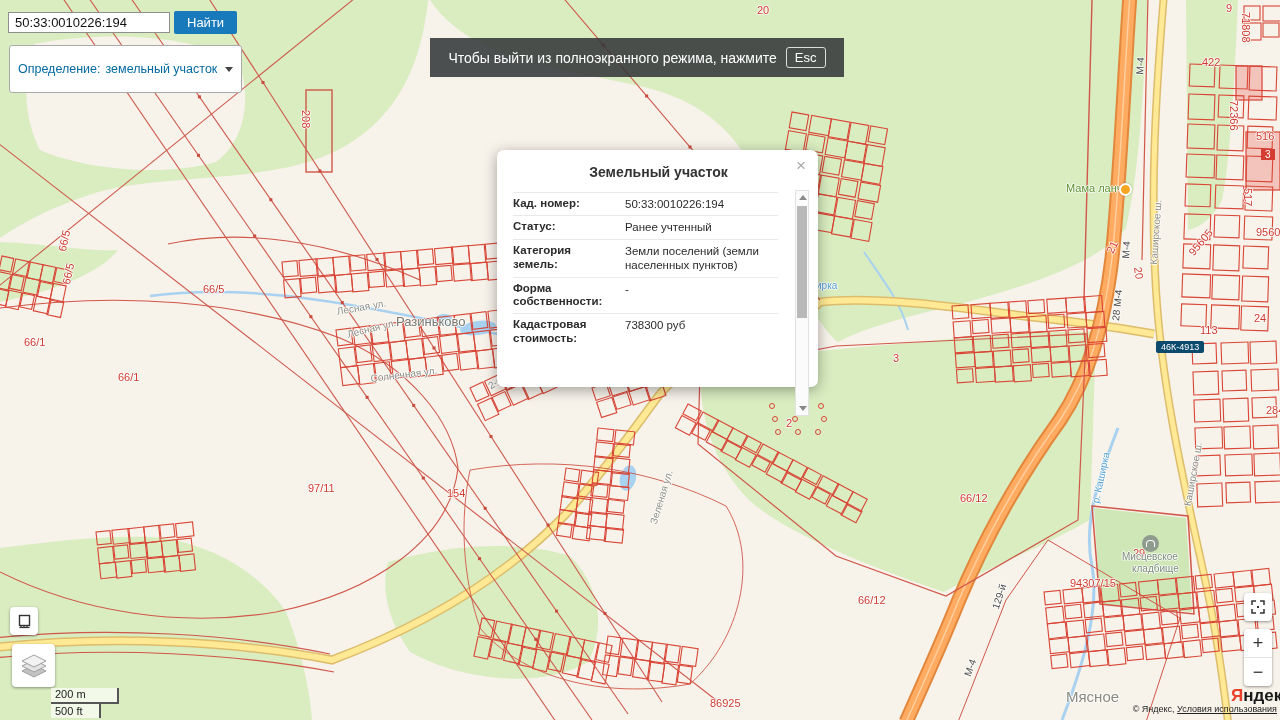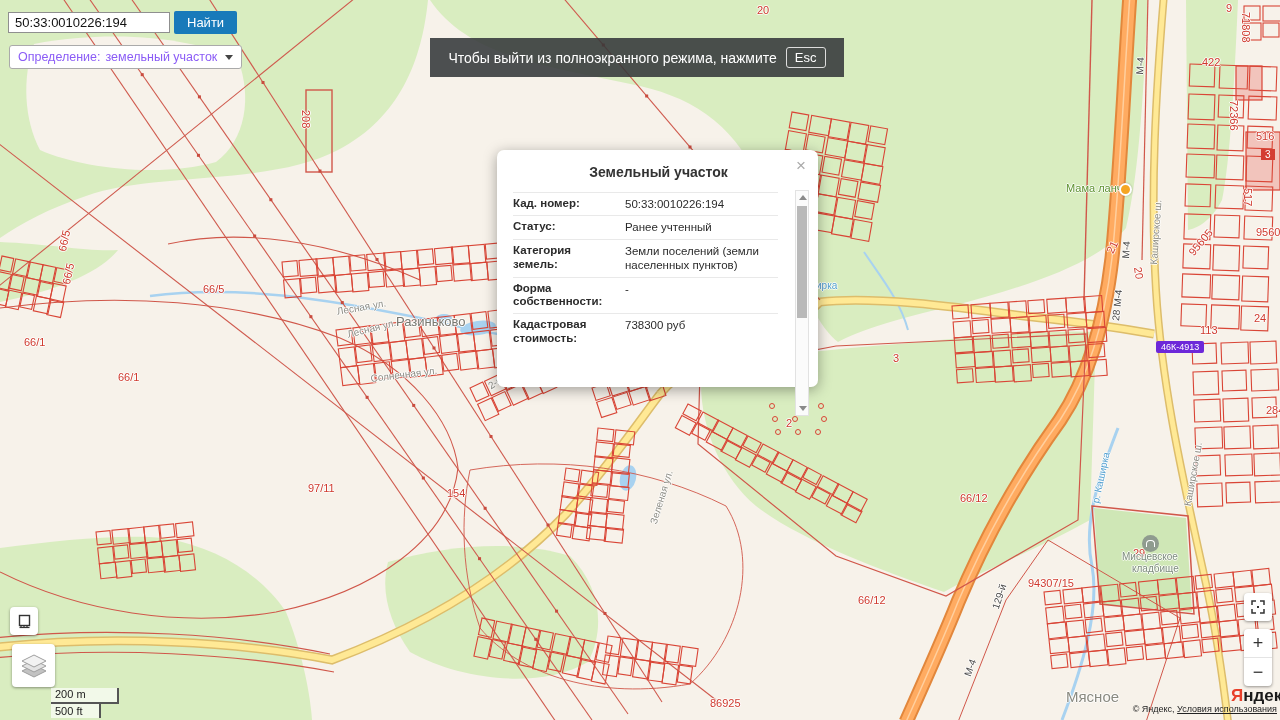--- a/index.html
+++ b/index.html
@@ -16,39 +16,39 @@
       text-shadow:1px 0 0 rgba(255,255,255,.85),-1px 0 0 rgba(255,255,255,.85),
                   0 1px 0 rgba(255,255,255,.85),0 -1px 0 rgba(255,255,255,.85);}
   .lred{color:#cf3a2e;font-size:11px;}
   .ltown{color:#787870;font-size:13px;}
   .ltown2{color:#8a8a80;font-size:15px;}
   .lstreet{color:#8e8e86;font-size:10px;}
   .lroad{color:#4a4a4a;font-size:10px;}
   .lgreen{color:#5f9331;font-size:11px;}
   .lcem{color:#7d8c7d;font-size:10px;}
   .lblue{color:#55a1d0;font-size:10px;}
-  #badge-46k{position:absolute;left:1156px;top:341px;background:#6d28d9;color:#fff;
+  #badge-46k{position:absolute;left:1156px;top:341px;background:#0c4a6e;color:#fff;
       font-size:9px;padding:1px 5px;border-radius:2px;}
   #badge-3{position:absolute;left:1261px;top:149px;background:#d43d32;color:#fff;
       font-size:10px;padding:0 4px;}
   #poi-mama-dot{position:absolute;left:1119px;top:183px;width:9px;height:9px;
       background:#f5a623;border:2px solid #fff;border-radius:50%;box-shadow:0 0 2px rgba(0,0,0,.3);}
   #poi-cemetery{position:absolute;left:1142px;top:535px;width:17px;height:17px;
       background:#8f9b8f;border-radius:50%;display:flex;align-items:center;justify-content:center;}
   #poi-cemetery i{display:block;width:7px;height:6px;border:1.5px solid #fff;border-bottom:none;
       border-radius:4px 4px 0 0;}
 
   
   #search-bar{position:absolute;left:8px;top:11px;display:flex;align-items:center;}
   #search-input{width:148px;height:19px;border:1px solid #8f8f8f;background:#fff;
       font-size:13px;padding:0 6px;color:#111;font-family:"Liberation Sans",sans-serif;}
   #search-btn{margin-left:4px;height:23px;background:#187aba;color:#fff;border:none;
       font-size:13px;padding:0 13px;border-radius:2px;cursor:pointer;font-family:"Liberation Sans",sans-serif;}
   #filter-box{position:absolute;left:9px;top:45px;background:#fff;border:1px solid #aaa;
-      border-radius:3px;padding:4px 8px;font-size:12.5px;color:#8b5cf6;display:flex;align-items:center;}
+      border-radius:3px;padding:16px 8px;font-size:12.5px;color:#0369a1;display:flex;align-items:center;}
   #filter-box .val{margin-left:5px;}
   .chev{width:0;height:0;border-left:4px solid transparent;border-right:4px solid transparent;
       border-top:5px solid #444;margin-left:8px;}
 
   
   #fs-banner{position:absolute;left:430px;top:38px;width:414px;height:39px;
       background:rgba(52,56,58,.88);color:#fff;display:flex;align-items:center;
       justify-content:center;font-size:14px;}
   #esc-key{border:1px solid #ddd;border-radius:3px;padding:2px 8px;margin-left:9px;font-size:13px;}
 
@@ -633,21 +633,21 @@
     <span class="ml lred" style="left:312px;top:110px;transform:rotate(90deg)">208</span>
     <span class="ml lred" style="left:203px;top:283px">66/5</span>
     <span class="ml lred" style="left:56px;top:250px;transform:rotate(-78deg)">66/5</span>
     <span class="ml lred" style="left:60px;top:283px;transform:rotate(-78deg)">66/5</span>
     <span class="ml lred" style="left:24px;top:336px">66/1</span>
     <span class="ml lred" style="left:118px;top:371px">66/1</span>
     <span class="ml lred" style="left:308px;top:482px">97/11</span>
     <span class="ml lred" style="left:447px;top:487px">154</span>
     <span class="ml lred" style="left:960px;top:492px">66/12</span>
     <span class="ml lred" style="left:858px;top:594px">66/12</span>
-    <span class="ml lred" style="left:1028px;top:577px">94307/15</span>
+    <span class="ml lred" style="left:1070px;top:577px">94307/15</span>
     <span class="ml lred" style="left:710px;top:697px">86925</span>
     <span class="ml lred" style="left:1200px;top:324px">113</span>
     <span class="ml lred" style="left:893px;top:352px">3</span>
     <span class="ml lred" style="left:786px;top:417px">2</span>
     <span class="ml lred" style="left:1133px;top:547px">29</span>
     <span class="ml lred" style="left:1104px;top:250px;transform:rotate(-65deg)">21</span>
     <span class="ml lred" style="left:1144px;top:266px;transform:rotate(82deg)">20</span>
     <span class="ml lred" style="left:1254px;top:312px">24</span>
     <span class="ml lred" style="left:1202px;top:56px">422</span>
     <span class="ml lred" style="left:1252px;top:12px;transform:rotate(90deg)">71808</span>

